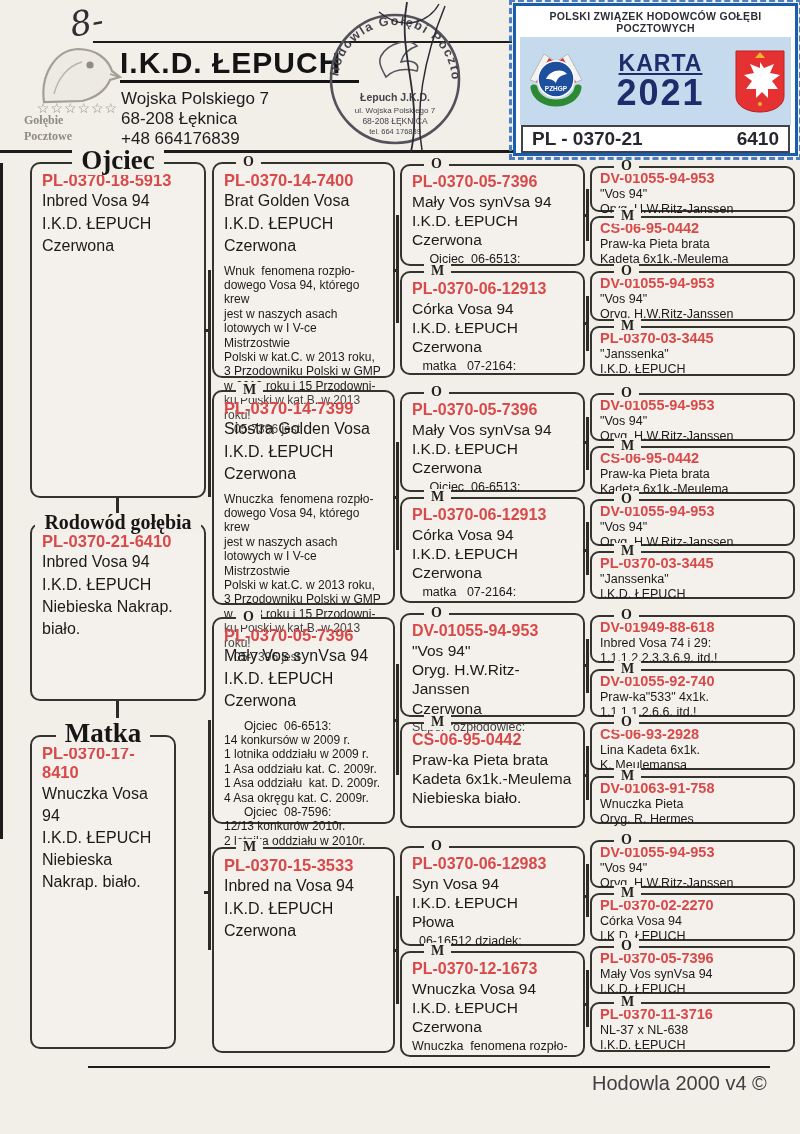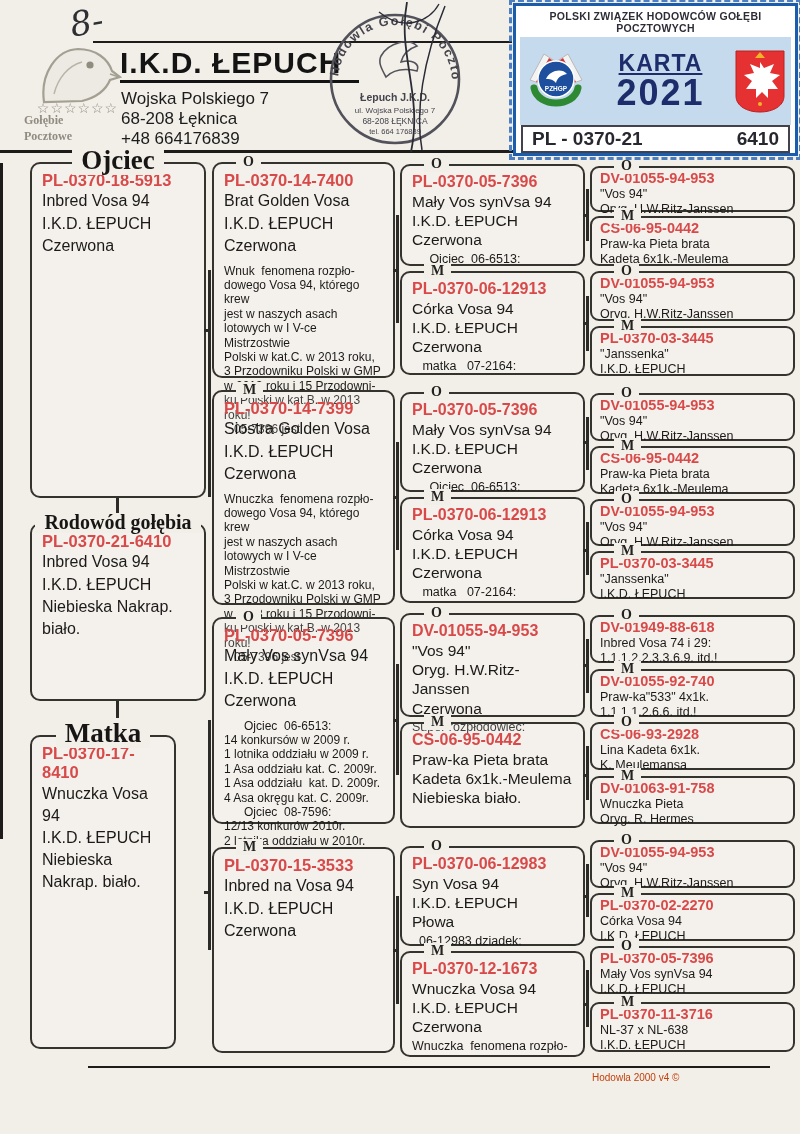--- a/index.html
+++ b/index.html
@@ -49,21 +49,21 @@
   .band{display:flex;align-items:center;justify-content:space-between;background:#c6daee;
         margin:0 4px;padding:2px 4px;height:84px;}
   .polska{flex:1;text-align:center;color:#1d2d6b;font-weight:bold;line-height:1;}
   .polska .p1{font-size:23px;letter-spacing:1px;text-decoration:underline;}
   .polska .p2{font-size:36px;letter-spacing:2px;}
   .ringstrip{display:flex;justify-content:space-between;border:2px solid #43414a;margin:0 5px;
              padding:1px 9px;font-size:19px;font-weight:bold;color:#27272f;}
   .karta{background:#1558a8;color:#fff;font-weight:bold;font-size:13px;letter-spacing:0.4px;
          text-align:center;line-height:26px;height:26px;}
 
-  .footer-credit{position:absolute;left:592px;top:1072px;font-size:10px;color:#c2410c;}
+  .footer-credit{position:absolute;left:592px;top:1072px;font-size:20px;color:#404040;}
   svg text{font-family:"Liberation Sans",sans-serif;}
 </style>
 </head>
 <body>
 
 <div id="page">
 
   <span class="hand">8-</span>
   <div class="rule" style="left:93px;top:41px;width:419px;height:2px"></div>
   <div class="rule" style="left:0;top:150px;width:513px;height:3px"></div>
@@ -261,21 +261,21 @@
     <div class="nl">Praw-ka Pieta brata
 Kadeta 6x1k.-Meulema
 Niebieska biało.</div>
   </div>
   <div class="pbox g3" style="left:400px;top:846px;width:185px;height:100px">
     <span class="sex">O</span>
     <div class="ring">PL-0370-06-12983</div>
     <div class="nl">Syn Vosa 94
 I.K.D. ŁEPUCH
 Płowa</div>
-    <div class="det">  06-12983 dziadek:</div>
+    <div class="det">  06-16512 dziadek:</div>
   </div>
   <div class="pbox g3" style="left:400px;top:951px;width:185px;height:106px">
     <span class="sex">M</span>
     <div class="ring">PL-0370-12-1673</div>
     <div class="nl">Wnuczka Vosa 94
 I.K.D. ŁEPUCH
 Czerwona</div>
     <div class="det">Wnuczka  fenomena rozpło-</div>
   </div>
 

